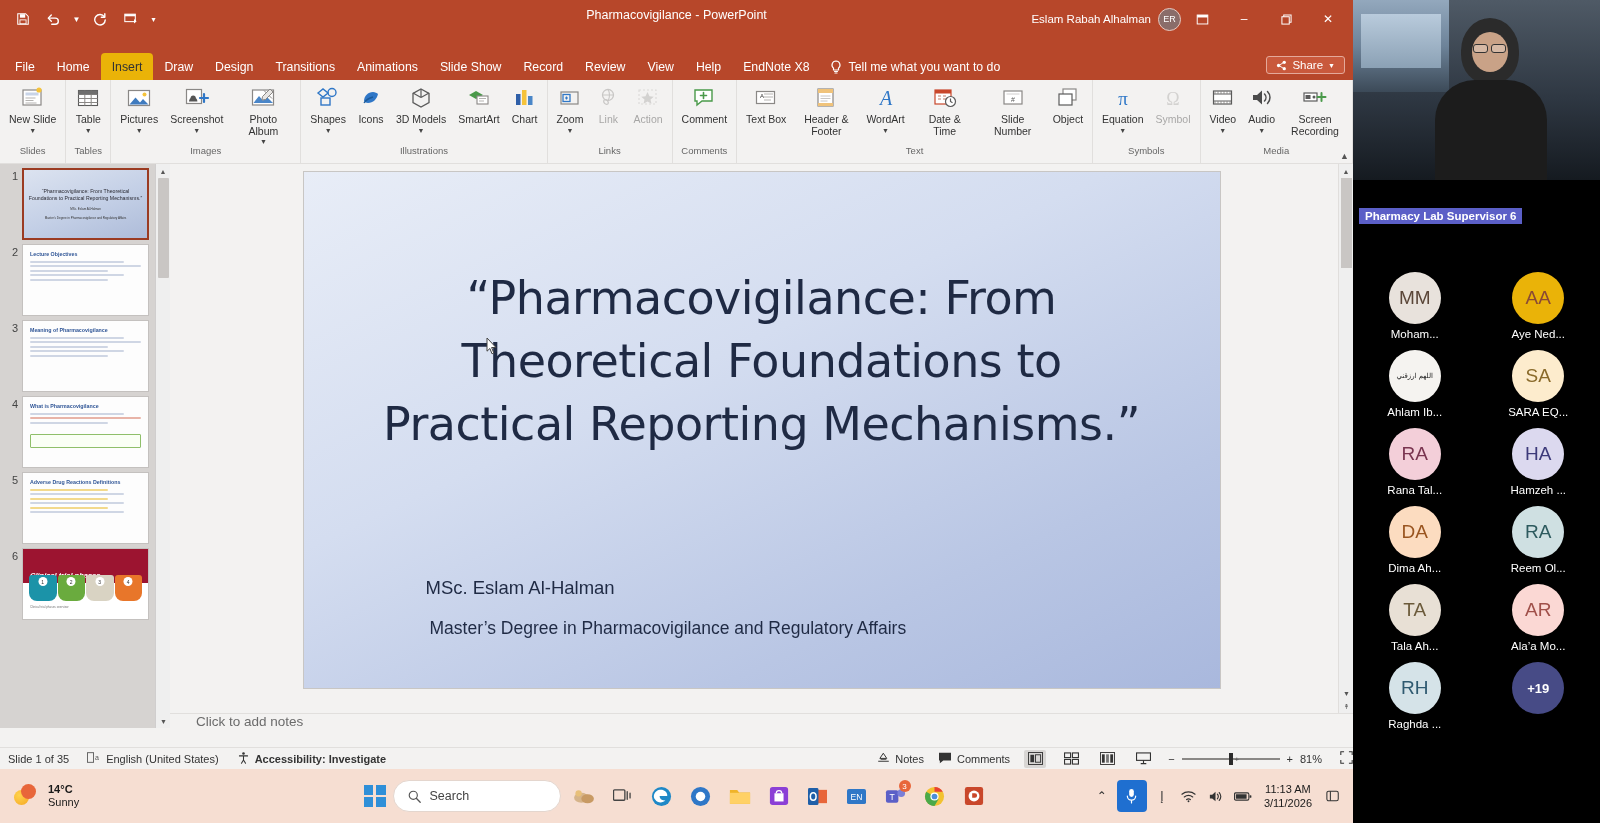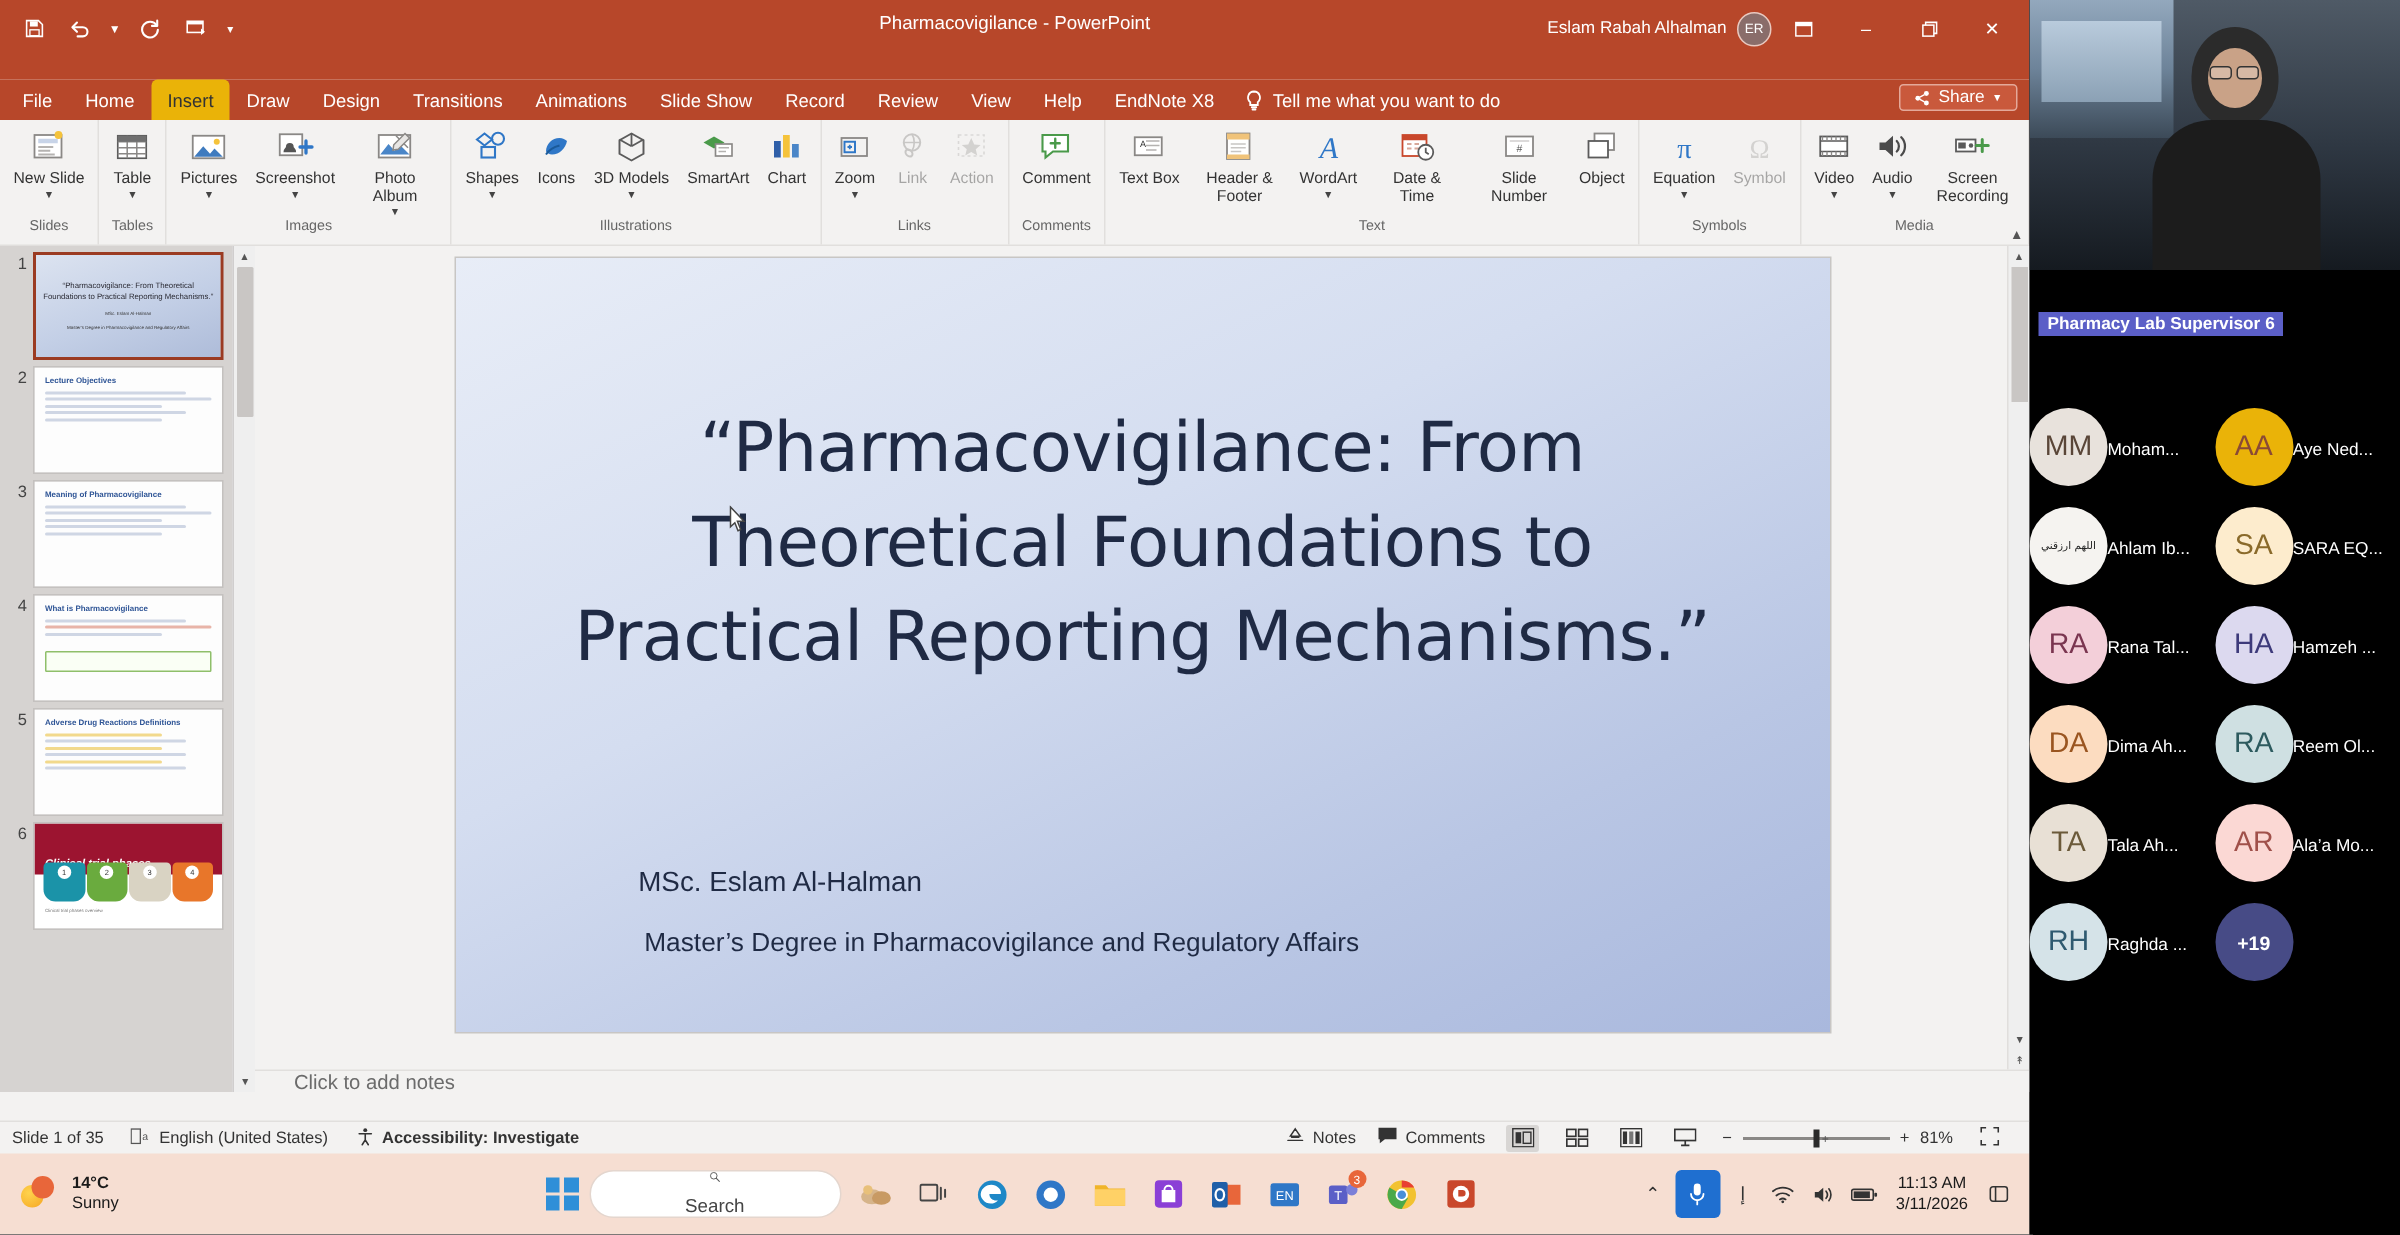--- a/index.html
+++ b/index.html
@@ -232,21 +232,21 @@
   
   .statusbar {
     position: absolute; left: 0; right: 0; bottom: 54px; height: 22px;
     background: #f3f2f1; border-top: 1px solid #e1dfdd;
     display: flex; align-items: center; font-size: 11px; color: #333;
   }
   .sb-left { display: flex; align-items: center; gap: 18px; padding-left: 8px; }
   .sb-item { display: flex; align-items: center; gap: 5px; cursor: pointer; white-space: nowrap;}
   .sb-right {
     margin-left: auto; display: flex; align-items: center; gap: 14px;
-    padding-right: 20px;
+    padding-right: 0;
   }
   .view-btn {
     width: 22px; height: 18px; display: flex; align-items: center;
     justify-content: center; cursor: pointer; border-radius: 2px;
   }
   .view-btn.active { background: #d8d6d4; }
   .zoom-wrap { display: flex; align-items: center; gap: 7px; }
   .zoom-track {
     width: 98px; height: 2px; background: #8a8886; position: relative;
   }
@@ -276,21 +276,21 @@
     display: flex; align-items: center; gap: 7px;
   }
   .win-logo {
     width: 22px; height: 22px; display:grid; grid-template-columns:1fr 1fr;
     grid-template-rows:1fr 1fr; gap:2.5px; cursor: pointer;
   }
   .win-logo i { background: #2f8fd8; display:block; }
   .search-pill {
     width: 168px; height: 32px; background: #fff; border-radius: 17px;
     display: flex; align-items: center; gap: 9px; padding: 0 14px;
-    font-size: 12.5px; color: #444; cursor: text; border:1px solid #e4d6ce;flex-direction:column;
+    font-size: 12.5px; color: #444; cursor: text; border:1px solid #e4d6ce;
   }
   .tb-icon {
     width: 32px; height: 32px; display: flex; align-items: center;
     justify-content: center; cursor: pointer; border-radius: 4px;
     position: relative;
   }
   .tb-badge {
     position:absolute; top:0px; right:1px; background:#e8663a; color:#fff;
     font-size:8px; border-radius:7px; min-width:12px; height:12px;
     display:flex;align-items:center;justify-content:center; padding:0 3px;
@@ -347,21 +347,21 @@
   .teams-label {
     position: absolute; left: 6px; top: 208px;
     background: #5b5fc7; color: #fff; font-size: 11.5px;
     padding: 2px 6px; font-weight: bold;
   }
   .roster {
     position: absolute; left: 0; top: 272px; width: 247px;
     display: grid; grid-template-columns: 1fr 1fr; row-gap: 10px;
   }
   .roster-cell {
-    display: flex; flex-direction: row; align-items: center;
+    display: flex; flex-direction: column; align-items: center;
     cursor: pointer;
   }
   .rc-avatar {
     width: 52px; height: 52px; border-radius: 50%;
     display: flex; align-items: center; justify-content: center;
     font-size: 19px; font-weight: 500; margin-bottom: 4px;
     overflow:hidden; position:relative;
   }
   .rc-name { color: #fff; font-size: 11.5px; white-space: nowrap; }
   .rc-avatar.img-ar {

